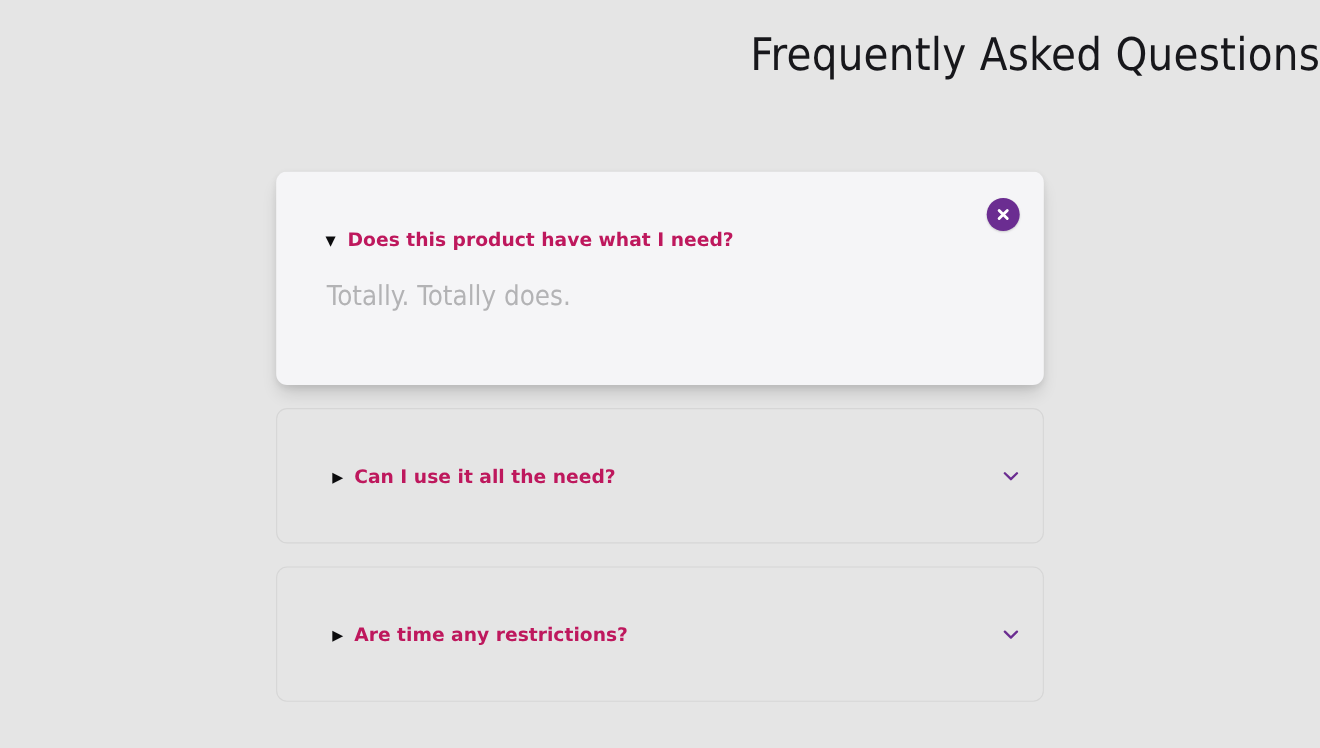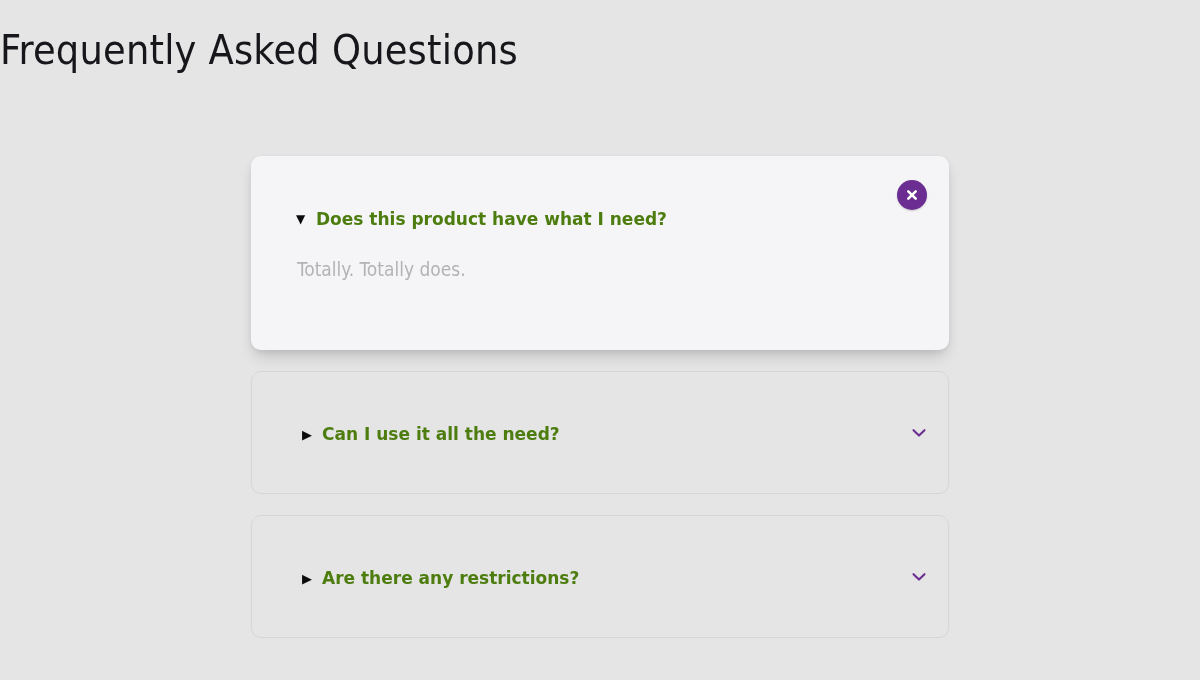--- a/index.html
+++ b/index.html
@@ -13,21 +13,21 @@
     height: 680px;
     background: #e5e5e5;
     font-family: "DejaVu Sans", sans-serif;
     overflow: hidden;
     position: relative;
   }
 
   .page-title {
     margin: 0;
     padding-top: 22px;
-    text-align: left;
+    text-align: right;
     font-family: "Liberation Sans Narrow", "DejaVu Sans Condensed", "Liberation Sans", sans-serif;
     font-weight: 400;
     font-size: 41px;
     letter-spacing: 0.2px;
     color: #17171b;
     line-height: 56px;
   }
 
   .faq-list {
     position: absolute;
@@ -87,32 +87,32 @@
     margin-right: 9px;
     display: inline-block;
     width: 11px;
   }
   .marker.open-marker { font-size: 12px; }
 
   .question-text {
     font-family: "DejaVu Sans", sans-serif;
     font-weight: bold;
     font-size: 17px;
-    color: #4d7c0f;
+    color: #be185d;
     line-height: 22px;
     white-space: nowrap;
   }
 
   .answer-text {
     position: absolute;
     left: 45px;
     top: 100px;
     font-family: "Liberation Sans Narrow", "DejaVu Sans Condensed", "Liberation Sans", sans-serif;
     font-weight: 400;
-    font-size: 19px;
+    font-size: 25px;
     color: #b3b3b5;
     line-height: 24px;
     white-space: nowrap;
   }
 
   
   .close-button {
     position: absolute;
     right: 21px;
     top: 23px;
@@ -186,21 +186,21 @@
           <path d="M2.5 3.2 L8 8.6 L13.5 3.2" fill="none" stroke="#6b2d91" stroke-width="2.1" stroke-linecap="round" stroke-linejoin="round"></path>
         </svg>
       </span>
     </button>
   </section>
 
   <section class="faq-item closed">
 
     <div class="faq-summary">
       <span class="marker">▶</span>
-      <span class="question-text">Are there any restrictions?</span>
+      <span class="question-text">Are time any restrictions?</span>
     </div>
 
     <button class="chevron">
       <span>
         <svg width="16" height="12" viewBox="0 0 16 12" aria-hidden="true">
           <path d="M2.5 3.2 L8 8.6 L13.5 3.2" fill="none" stroke="#6b2d91" stroke-width="2.1" stroke-linecap="round" stroke-linejoin="round"></path>
         </svg>
       </span>
     </button>
   </section>

